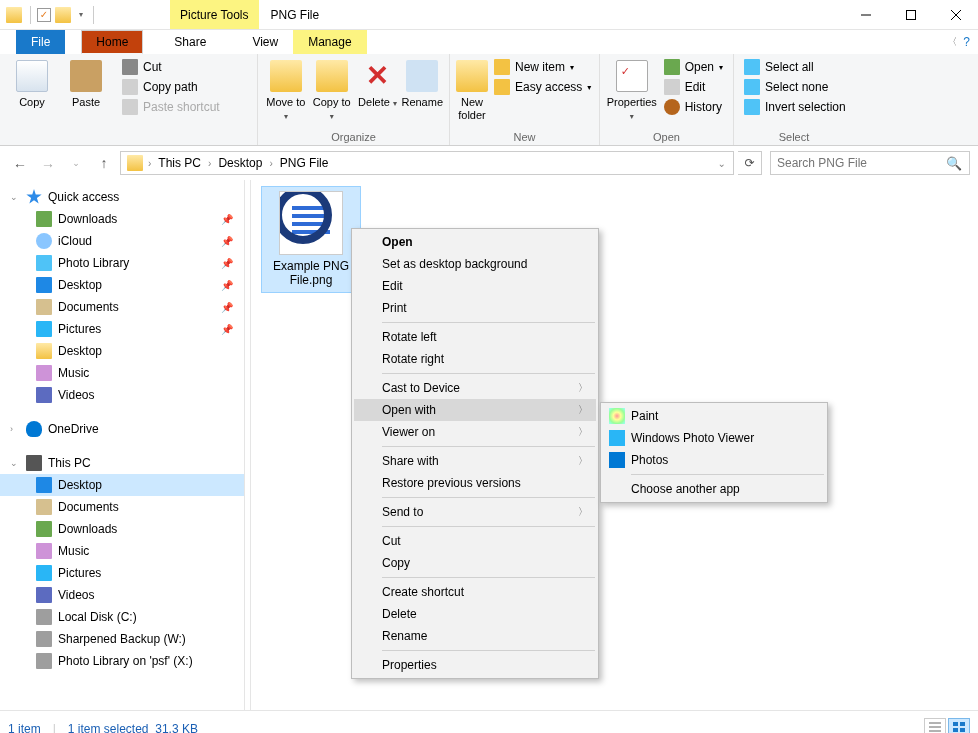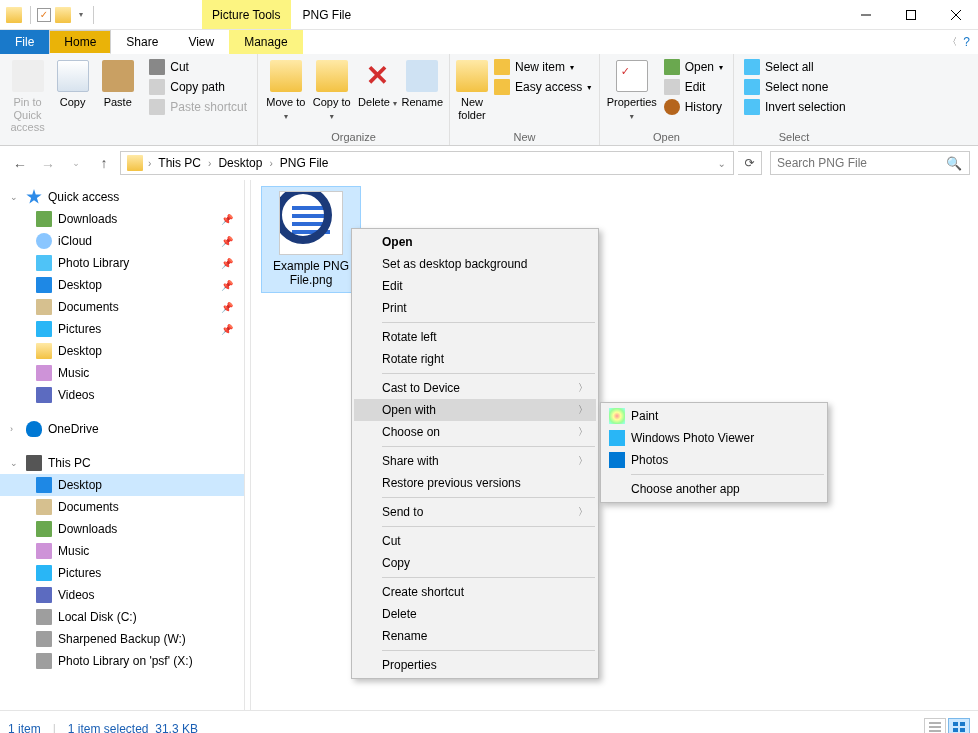--- a/index.html
+++ b/index.html
@@ -4,31 +4,31 @@
 <style>
 * { box-sizing: border-box; margin: 0; padding: 0; font-family: "Segoe UI", Arial, sans-serif; }
 body { width: 978px; height: 733px; background: #fff; overflow: hidden; font-size: 12px; color: #000; position: relative; }
 
 
 .titlebar { height: 30px; display: flex; align-items: center; border-bottom: 1px solid #e5e5e5; }
 .qat { display: flex; align-items: center; padding: 0 4px; gap: 2px; height: 100%; }
 .folder-icon-small { width: 16px; height: 16px; background: linear-gradient(#ffe9a6, #f3c243); border-radius: 1px; display: inline-block; margin: 0 2px; }
 .qat-sep { width: 1px; height: 18px; background: #ccc; margin: 0 4px; }
 .qat-chev { font-size: 8px; color: #666; padding: 0 4px; }
-.tool-ctx { height: 100%; padding: 0 10px; background: #FCF481; display: flex; align-items: center; font-size: 12px; margin-left: 100px; }
+.tool-ctx { height: 100%; padding: 0 10px; background: #FCF481; display: flex; align-items: center; font-size: 12px; margin-left: 68px; }
 .tbt { padding: 0 12px; font-size: 12px; }
 .tb-spacer { flex: 1; }
 .win-controls { display: flex; }
 .win-btn { width: 45px; height: 30px; display: flex; align-items: center; justify-content: center; }
 
 
 .tabs { height: 24px; display: flex; align-items: stretch; background: #fff; }
-.tab { padding: 0 14px; display: flex; align-items: center; font-size: 12px; border: 1px solid transparent; }
+.tab { padding: 0 14px; display: flex; align-items: center; font-size: 12px; border: 1px solid transparent; margin-left: 16px; }
 .tab.file { background: #1979CA; color: #fff; }
-.tab.active { border: 1px solid #d0d0d0; border-bottom: 1px solid #f5f6f7; background: #eab308; }
+.tab.active { border: 1px solid #d0d0d0; border-bottom: 1px solid #f5f6f7; background: #c2410c; }
 .tab.ctx-tab { background: #FCF481; margin-left: 0; }
 .tabs-spacer { flex: 1; }
 .help-area { display: flex; align-items: center; padding-right: 8px; gap: 6px; color: #666; }
 
 
 .ribbon { height: 92px; background: #f5f6f7; border-bottom: 1px solid #d0d0d0; display: flex; }
 .rgroup { border-right: 1px solid #e0e0e0; display: flex; flex-direction: column; }
 .rgroup-body { flex: 1; display: flex; align-items: flex-start; padding: 4px 6px 0 6px; gap: 2px; }
 .rgroup-label { text-align: center; font-size: 11px; color: #666; padding-bottom: 2px; }
 .big-btn { width: 52px; display: flex; flex-direction: column; align-items: center; justify-content: flex-start; padding-top: 2px; font-size: 11px; text-align: center; line-height: 1.15; gap: 2px; }
@@ -148,24 +148,20 @@
   <div class="tabs-spacer"></div>
   <div class="help-area">
     <span style="font-size:10px">〈</span>
     <span style="color:#1979CA">?</span>
   </div>
 </div>
 
 <div class="ribbon">
   <div class="rgroup" style="width:258px">
     <div class="rgroup-body">
-      <div class="big-btn disabled">
-          <div class="big-icon" style="background:#eee"></div>
-          <span>Pin to Quick access</span>
-        </div>
       <div class="big-btn">
           <div class="big-icon" style="background:linear-gradient(#fff,#d8e3ee);border:1px solid #b7c5d6"></div>
           <span>Copy</span>
         </div>
       <div class="big-btn">
           <div class="big-icon" style="background:#c9a063"></div>
           <span>Paste</span>
         </div>
       <div class="small-stack" style="margin-left:4px">
         <div class="small-btn">
@@ -439,21 +435,21 @@
   <div class="ctx-sep"></div>
   <div class="ctx-item">
       <span>Cast to Device</span>
       <span class="arrow">〉</span>
     </div>
   <div class="ctx-item hov">
       <span>Open with</span>
       <span class="arrow">〉</span>
     </div>
   <div class="ctx-item">
-      <span>Choose on</span>
+      <span>Viewer on</span>
       <span class="arrow">〉</span>
     </div>
   <div class="ctx-sep"></div>
   <div class="ctx-item">
       <span>Share with</span>
       <span class="arrow">〉</span>
     </div>
   <div class="ctx-item">Restore previous versions</div>
   <div class="ctx-sep"></div>
   <div class="ctx-item">

